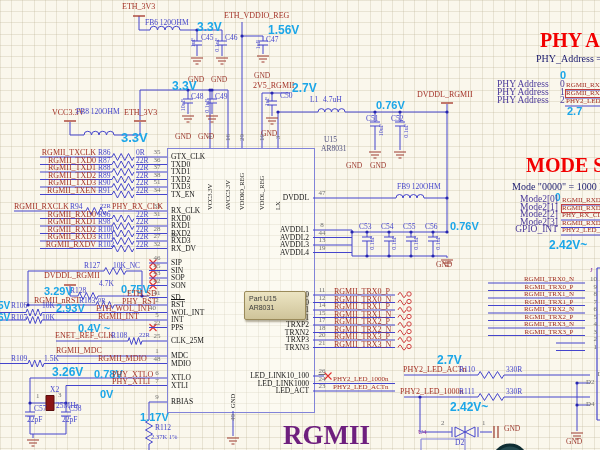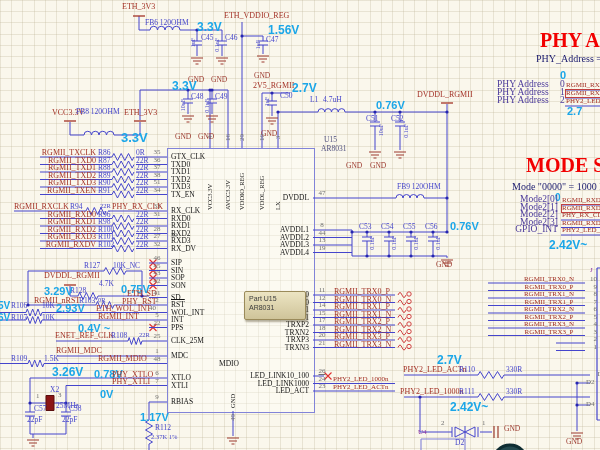--- a/index.html
+++ b/index.html
@@ -466,20 +466,21 @@
     <span class="lb net" style="left: 400px; top: 388px;">PHY2_LED_1000n</span>
     <span class="lb ref" style="left: 459px; top: 388px;">R111</span>
     <span class="lb ref" style="left: 506px; top: 388px;">330R</span>
     <span class="lb vlt12" style="left: 450px; top: 400px;">2.42V~</span>
     <span class="lb pnum" style="left: 441px; top: 420px;">2</span>
     <span class="lb pnum" style="left: 482px; top: 420px;">1</span>
     <span class="lb ref" style="left: 455px; top: 439px;">D2</span>
     <span class="lb gtx" style="left: 504px; top: 425px;">GND</span>
     <span class="lb gtx" style="left: 566px; top: 438px;">GND</span>
     <span class="lb desp" style="left: 590px; top: 267px;">J</span>
+    <span class="lb big" style="left: 283px; top: 420px;">RGMII</span>
     <span class="lb desp" style="left: 418px; top: 429px;">U4</span>
     <span class="lb title" style="left: 540px; top: 29px;">PHY Add</span>
     <span class="lb frm" style="left: 536px; top: 54px;">PHY_Address =</span>
     <span class="lb vlt11" style="left: 560px; top: 69px;">0</span>
     <span class="lb vlt11" style="left: 567px; top: 105px;">2.7</span>
     <span class="lb title" style="left: 526px; top: 154px;">MODE Se</span>
     <span class="lb frm" style="left: 512px; top: 182px;">Mode "0000" = 1000 B</span>
     <span class="lb vlt10" style="left: 555px; top: 192px;">0</span>
     <span class="lb vlt12" style="left: 549px; top: 238px;">2.42V~</span>
     <span class="lb pnum" style="left: 149px; top: 149px; width: 16px; text-align: center;">35</span>
@@ -522,21 +523,21 @@
     <span class="lb pname" style="left: 171px; top: 308.5px;">WOL_INT</span>
     <span class="lb pnum" style="left: 149px; top: 312px; width: 16px; text-align: center;">5</span>
     <span class="lb pname" style="left: 171px; top: 316px;">INT</span>
     <span class="lb pnum" style="left: 149px; top: 319.5px; width: 16px; text-align: center;">22</span>
     <span class="lb pname" style="left: 171px; top: 323.5px;">PPS</span>
     <span class="lb pnum" style="left: 149px; top: 333px; width: 16px; text-align: center;">25</span>
     <span class="lb pname" style="left: 171px; top: 337px;">CLK_25M</span>
     <span class="lb pnum" style="left: 149px; top: 348px; width: 16px; text-align: center;">1</span>
     <span class="lb pname" style="left: 171px; top: 352px;">MDC</span>
     <span class="lb pnum" style="left: 149px; top: 355.5px; width: 16px; text-align: center;">48</span>
-    <span class="lb pname" style="left: 171px; top: 359.5px; margin-left: 48px;">MDIO</span>
+    <span class="lb pname" style="left: 171px; top: 359.5px;">MDIO</span>
     <span class="lb pnum" style="left: 149px; top: 370px; width: 16px; text-align: center;">6</span>
     <span class="lb pname" style="left: 171px; top: 374px;">XTLO</span>
     <span class="lb pnum" style="left: 149px; top: 377.5px; width: 16px; text-align: center;">7</span>
     <span class="lb pname" style="left: 171px; top: 381.5px;">XTLI</span>
     <span class="lb pnum" style="left: 149px; top: 394px; width: 16px; text-align: center;">9</span>
     <span class="lb pname" style="left: 171px; top: 398px;">RBIAS</span>
     <span class="lb pnum" style="left: 314px; top: 190px; width: 16px; text-align: center;">47</span>
     <span class="lb pname" style="left: 229px; top: 194px; width: 80px; text-align: right;">DVDDL</span>
     <span class="lb pnum" style="left: 314px; top: 222px; width: 16px; text-align: center;">8</span>
     <span class="lb pname" style="left: 229px; top: 226px; width: 80px; text-align: right;">AVDDL1</span>

